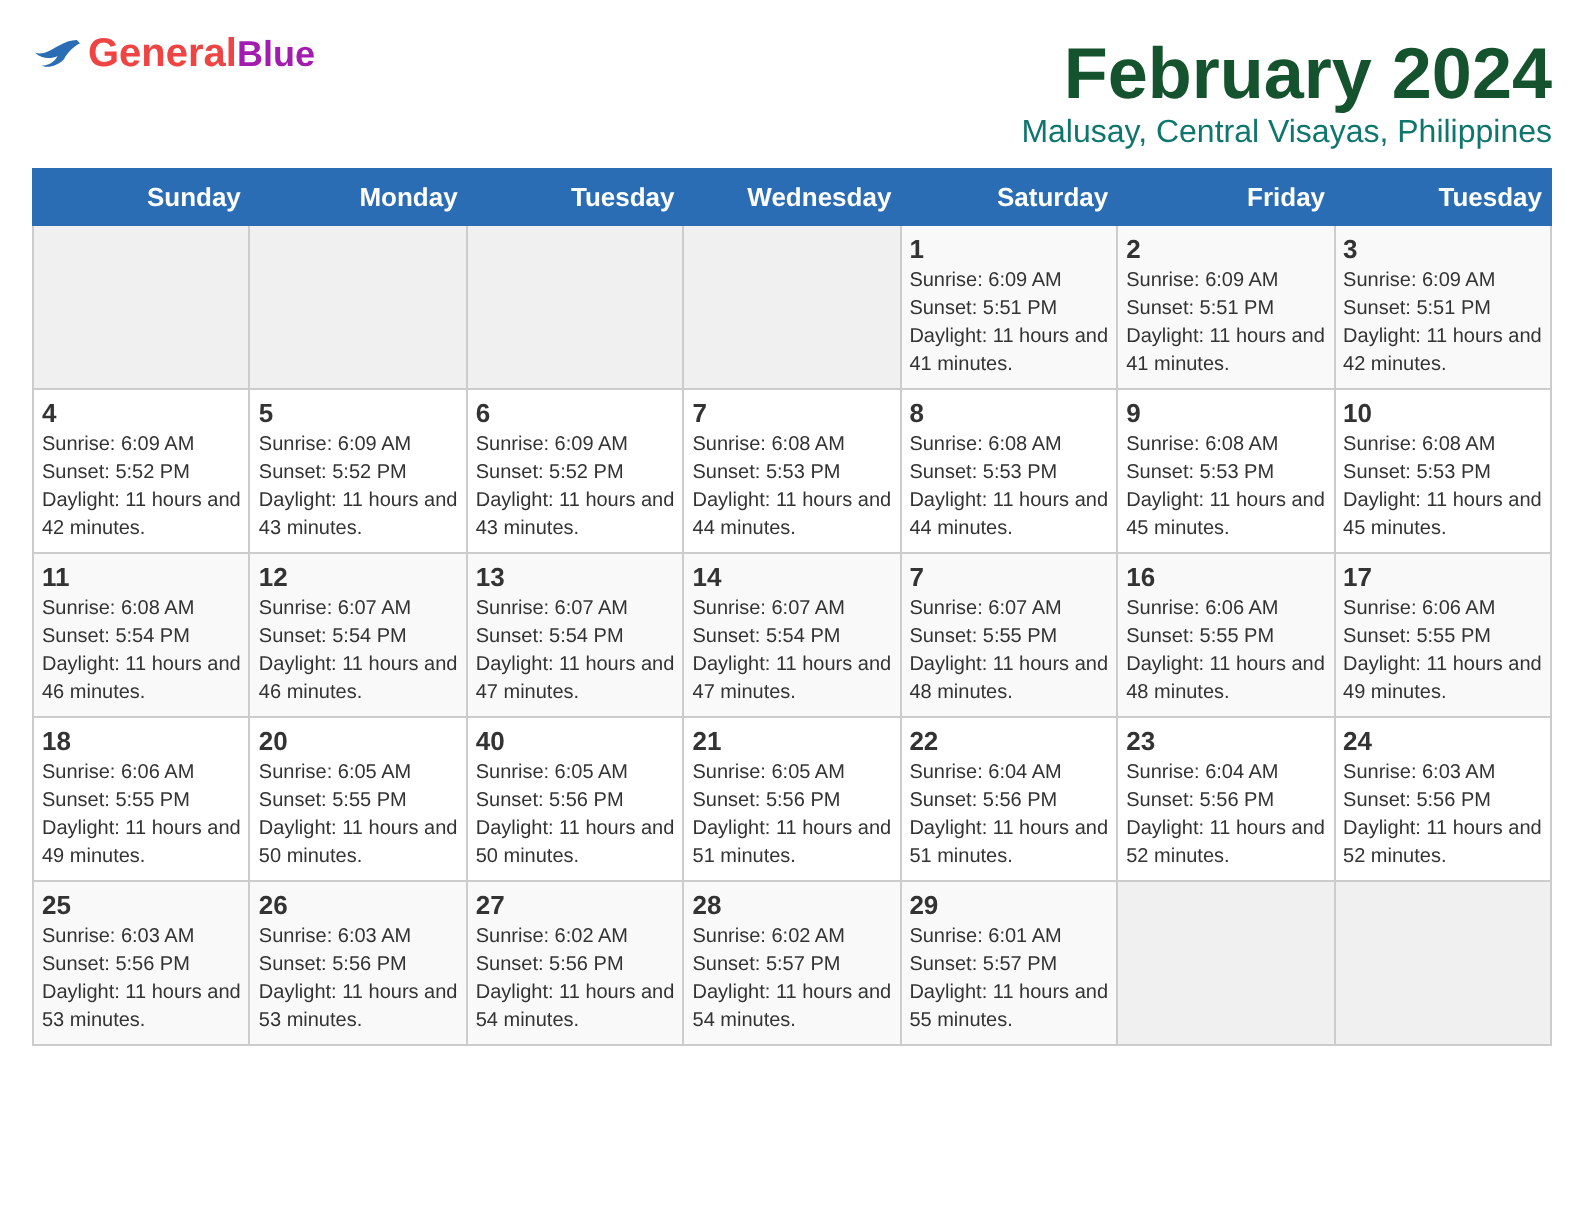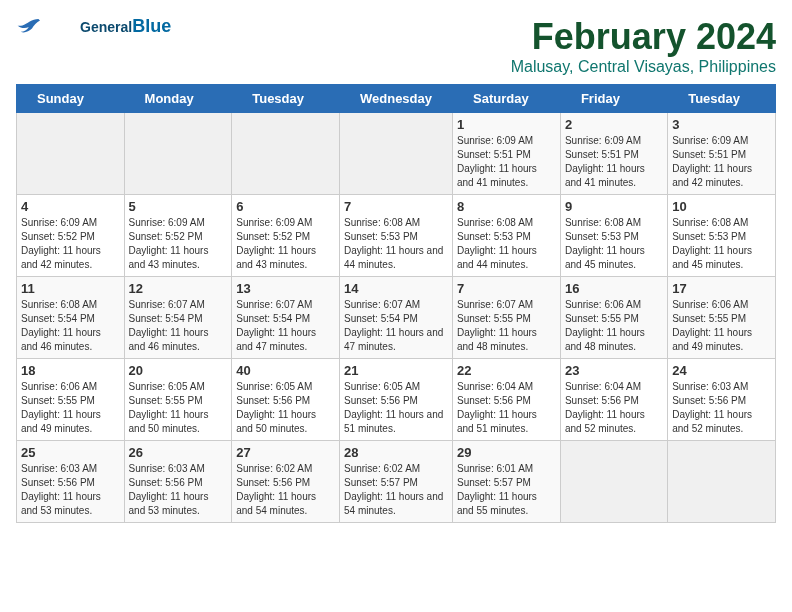--- a/index.html
+++ b/index.html
@@ -15,29 +15,28 @@
       justify-content: space-between;
       align-items: flex-start;
       margin-bottom: 8px;
     }
     .logo {
       display: flex;
       align-items: center;
       gap: 4px;
     }
     .logo-text-general {
-      font-size: 14px;
+      font-size: 20px;
       font-weight: bold;
-      color: #0c4a6e;
-      margin-left: 36px;
+      color: #ef4444;
     }
     .logo-text-blue {
       font-size: 18px;
       font-weight: bold;
-      color: #0369a1;
+      color: #a21caf;
     }
     .logo-bird {
       width: 24px;
       height: 20px;
     }
     .title-block {
       text-align: right;
     }
     .calendar-title {
       font-size: 36px;
@@ -49,22 +48,22 @@
       color: #0f766e;
     }
     table {
       width: 100%;
       border-collapse: collapse;
       font-size: 11px;
     }
     thead tr th {
       background-color: #2a6db5;
       color: #fff;
-      padding: 6px 20px;
-      text-align: left;
+      padding: 6px 4px;
+      text-align: right;
       border: 1px solid #2a6db5;
       font-size: 13px;
     }
     tbody tr td {
       border: 1px solid #ccc;
       vertical-align: top;
       padding: 4px;
       width: calc(100% / 7);
       min-height: 80px;
       background: #fff;

